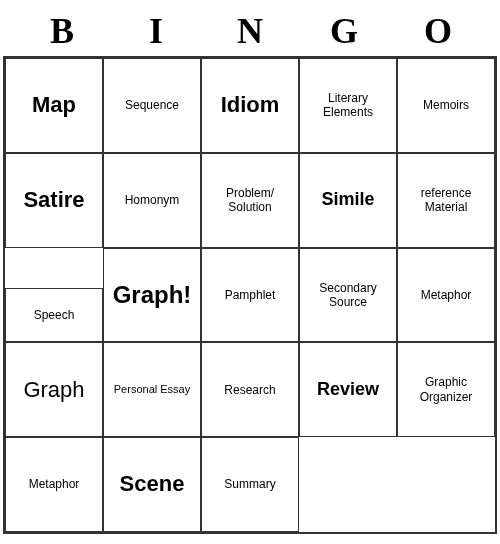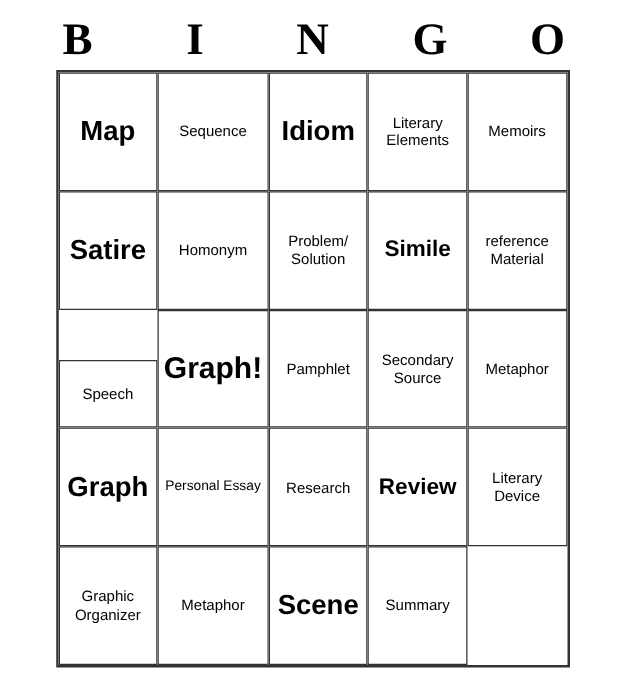--- a/index.html
+++ b/index.html
@@ -32,21 +32,21 @@
       font-weight: bold;
       width: 80px;
       text-align: center;
       font-family: Georgia, serif;
     }
 
     .bingo-grid {
       display: grid;
       grid-template-columns: repeat(5, 1fr);
       grid-template-rows: repeat(5, 1fr);
-      width: 411px;
+      width: 494px;
       height: 490px;
       border: 2px solid #333;
     }
 
     .bingo-cell {
       border: 1px solid #333;
       display: flex;
       align-items: center;
       justify-content: center;
       text-align: center;
@@ -76,22 +76,21 @@
     <div class="bingo-cell" style="font-size: 22px; font-weight: bold;">Satire</div>
     <div class="bingo-cell" style="font-size: 12px;">Homonym</div>
     <div class="bingo-cell" style="font-size: 12px;">Problem/ Solution</div>
     <div class="bingo-cell" style="font-size: 18px; font-weight: bold;">Simile</div>
     <div class="bingo-cell" style="font-size: 12px;">reference Material</div>
     <div class="bingo-cell" style="font-size: 12px; margin-top: 40px;">Speech</div>
     <div class="bingo-cell" style="font-size: 24px; font-weight: bold;">Graph!</div>
     <div class="bingo-cell" style="font-size: 12px;">Pamphlet</div>
     <div class="bingo-cell" style="font-size: 12px;">Secondary Source</div>
     <div class="bingo-cell" style="font-size: 12px;">Metaphor</div>
-    <div class="bingo-cell" style="font-size: 22px; font-weight: bold;">Graph</div>
+    <div class="bingo-cell" style="font-size: 22px; font-weight: normal;">Graph</div>
     <div class="bingo-cell" style="font-size: 11px;">Personal Essay</div>
     <div class="bingo-cell" style="font-size: 12px;">Research</div>
     <div class="bingo-cell" style="font-size: 18px; font-weight: bold;">Review</div>
-    <div class="bingo-cell" style="font-size: 12px;">Literary Device</div>
     <div class="bingo-cell" style="font-size: 12px;">Graphic Organizer</div>
     <div class="bingo-cell" style="font-size: 12px;">Metaphor</div>
     <div class="bingo-cell" style="font-size: 22px; font-weight: bold;">Scene</div>
     <div class="bingo-cell" style="font-size: 12px;">Summary</div>
   </div>
 
 </body></html>

